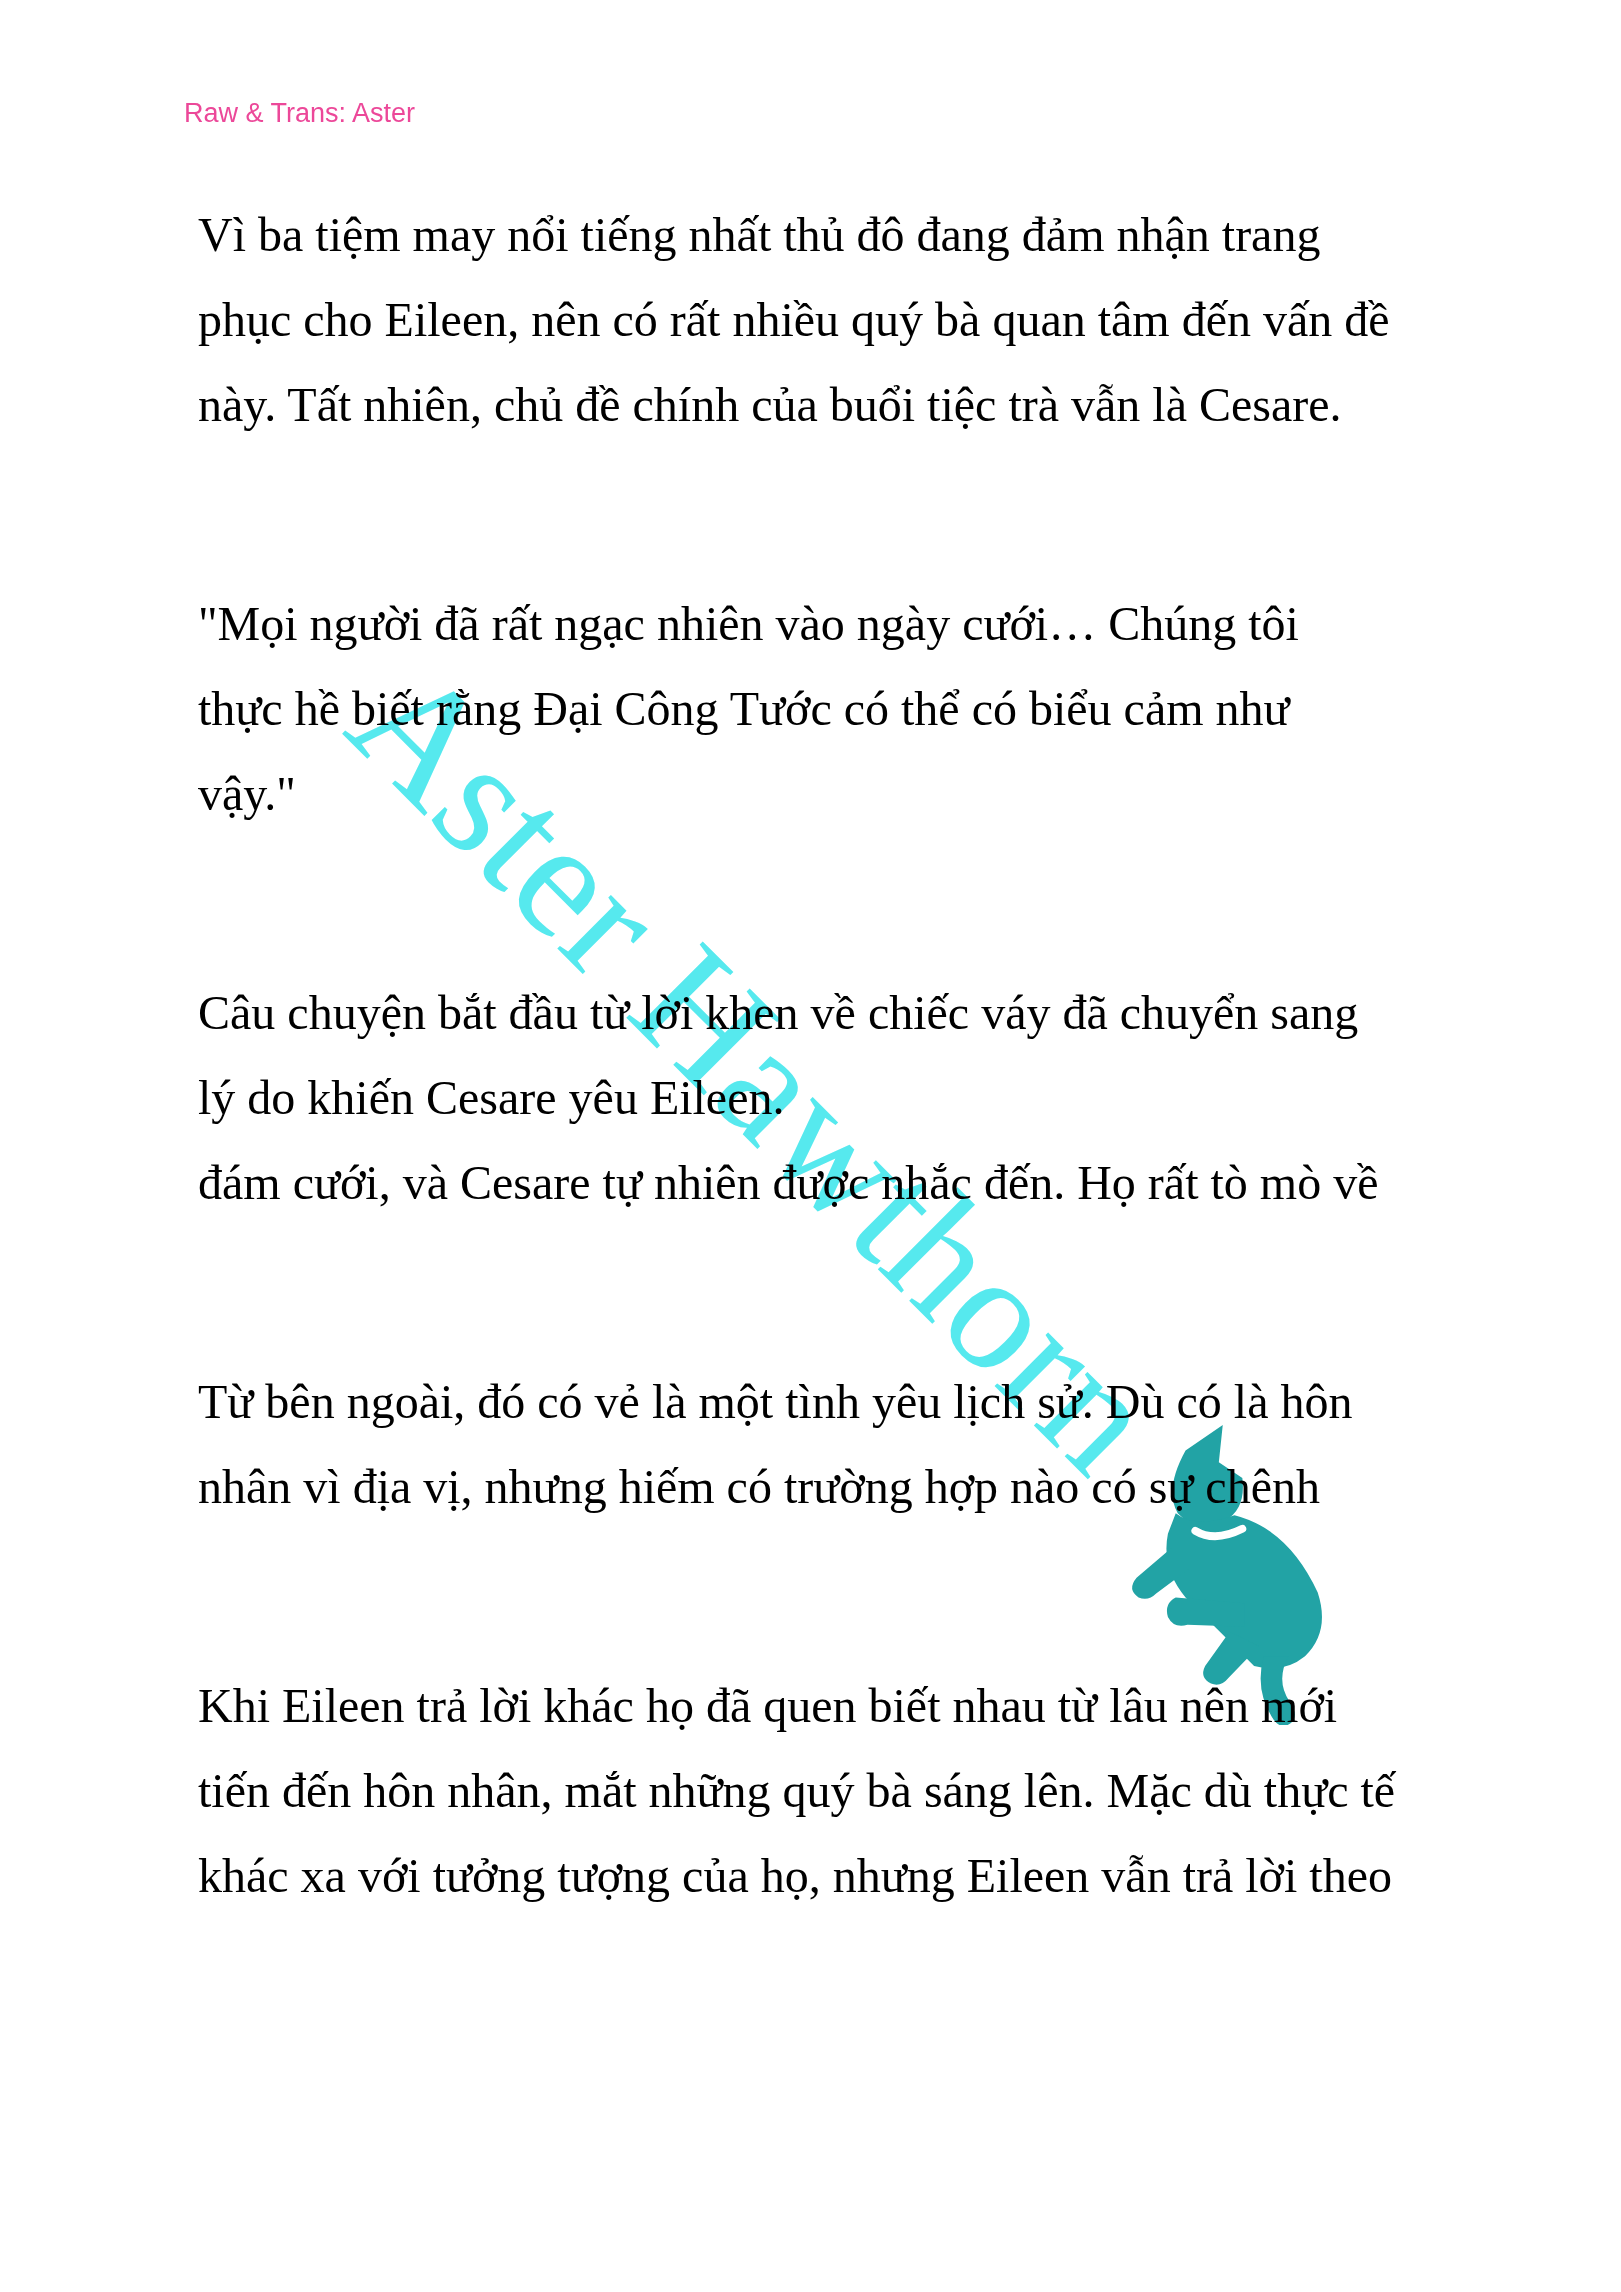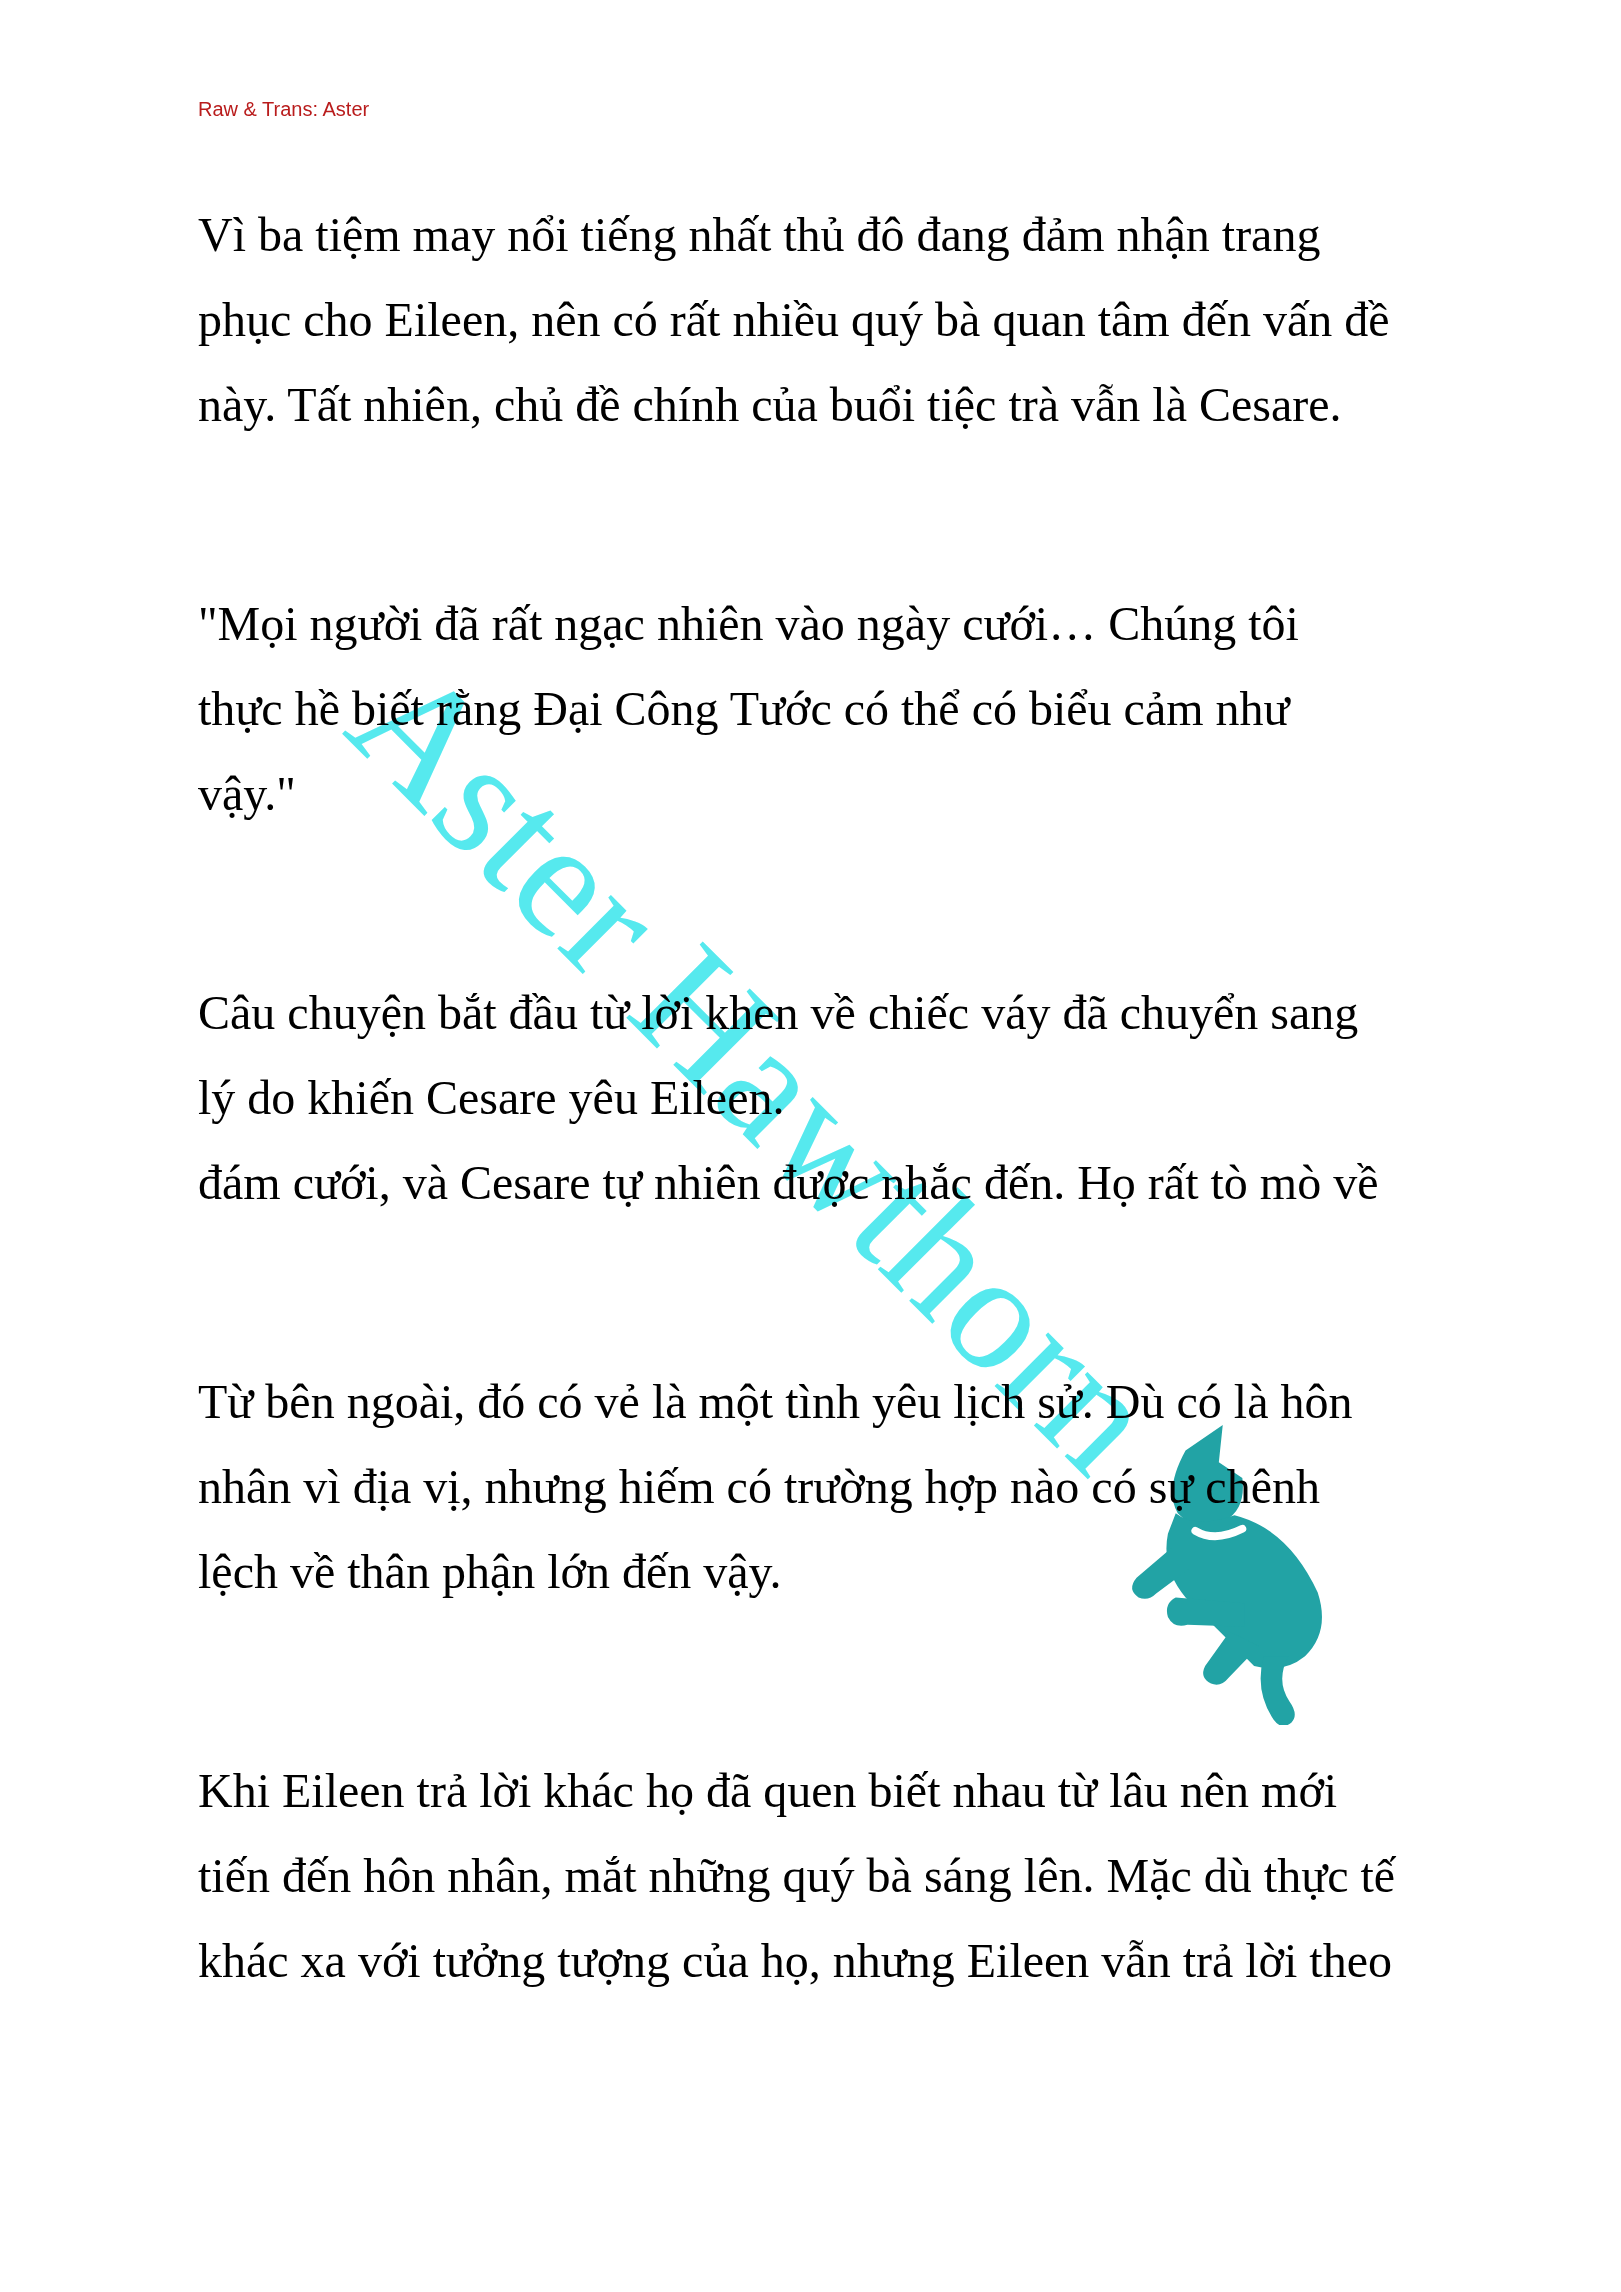--- a/index.html
+++ b/index.html
@@ -8,25 +8,25 @@
       background: #ffffff;
     }
     body {
       width: 1621px;
       height: 2293px;
       position: relative;
       overflow: hidden;
     }
     .page-header {
       position: absolute;
-      left: 198px;
+      left: 184px;
       top: 98px;
       font-family: "Liberation Sans", sans-serif;
-      font-size: 20px;
-      color: #b91c1c;
+      font-size: 27px;
+      color: #ec4899;
       white-space: nowrap;
     }
     .content {
       position: absolute;
       left: 198px;
       top: 192px;
       width: 1274px;
     }
     .paragraph {
       margin: 0 0 134px 0;
@@ -105,21 +105,20 @@
     <span class="line">vậy."</span>
   </p>
   <p class="paragraph">
     <span class="line">Câu chuyện bắt đầu từ lời khen về chiếc váy đã chuyển sang</span>
     <span class="line">lý do khiến Cesare yêu Eileen.</span>
     <span class="line">đám cưới, và Cesare tự nhiên được nhắc đến. Họ rất tò mò về</span>
   </p>
   <p class="paragraph">
     <span class="line">Từ bên ngoài, đó có vẻ là một tình yêu lịch sử. Dù có là hôn</span>
     <span class="line">nhân vì địa vị, nhưng hiếm có trường hợp nào có sự chênh</span>
-    <span class="line">lệch về thân phận lớn đến vậy.</span>
   </p>
   <p class="paragraph">
     <span class="line">Khi Eileen trả lời khác họ đã quen biết nhau từ lâu nên mới</span>
     <span class="line">tiến đến hôn nhân, mắt những quý bà sáng lên. Mặc dù thực tế</span>
     <span class="line">khác xa với tưởng tượng của họ, nhưng Eileen vẫn trả lời theo</span>
   </p>
 </div>
 
 
 </body></html>

